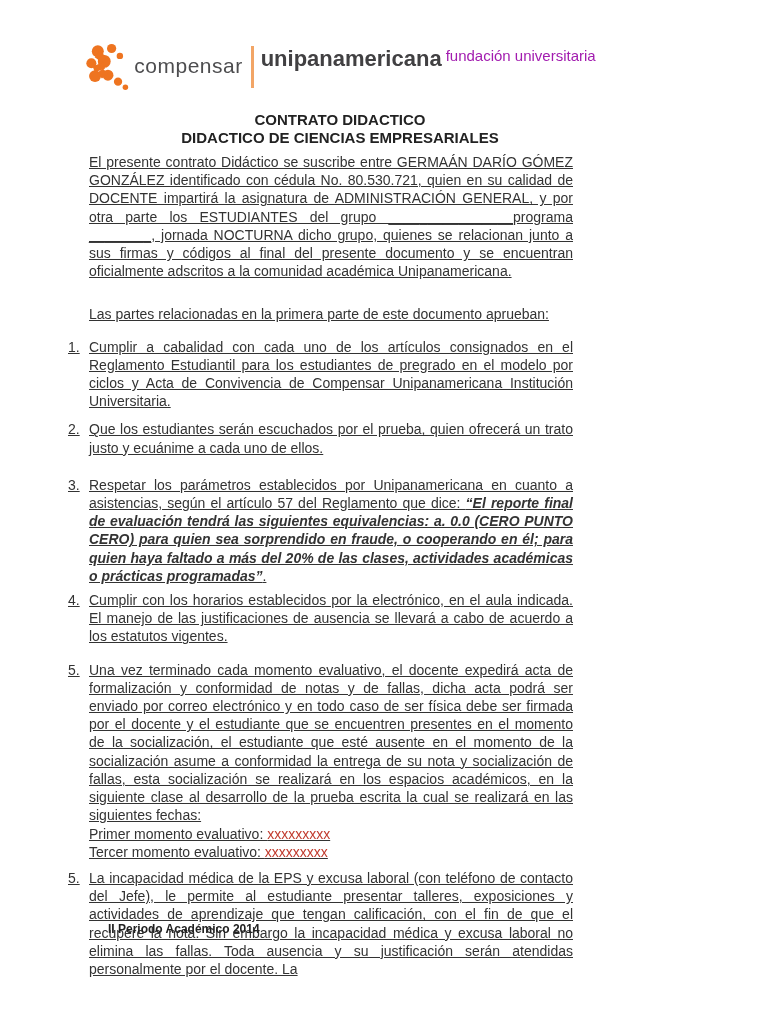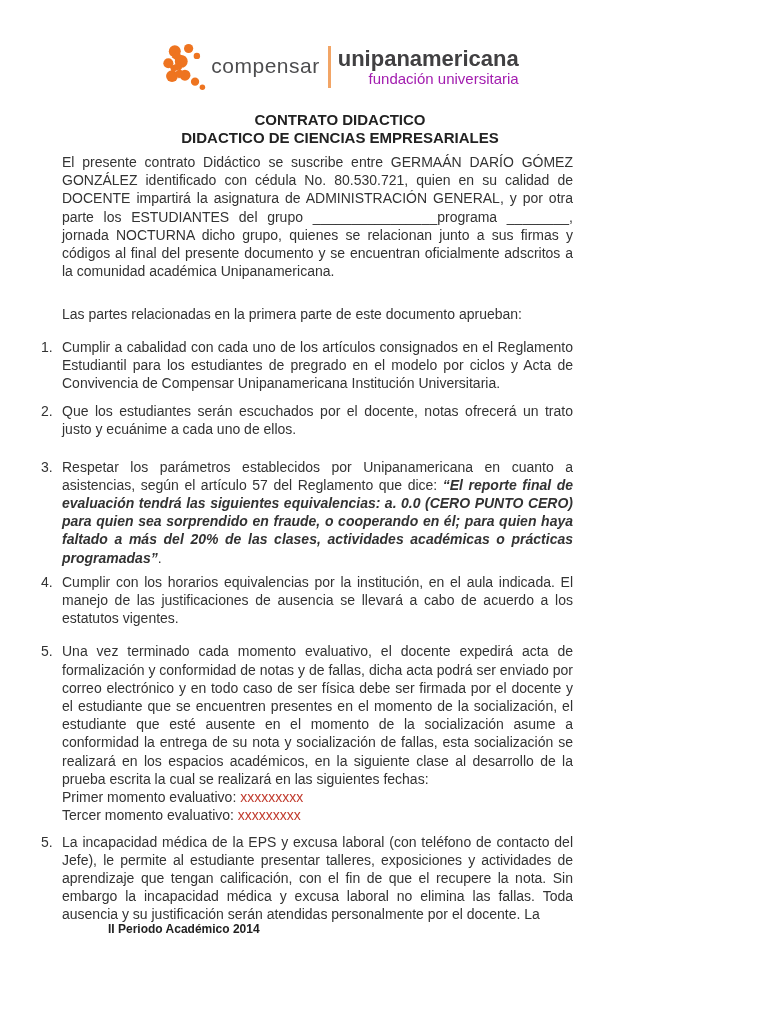--- a/index.html
+++ b/index.html
@@ -19,31 +19,31 @@
   }
   .logo-icon{width:46px;height:48px;flex:0 0 auto;margin-right:4px;}
   .logo-compensar{
     font-size:21px;color:#4d4d4f;letter-spacing:0.5px;
     padding-top:13px;line-height:22px;
   }
   .logo-bar{
     width:3px;height:42px;background:var(--logo-bar,#f2a566);
     margin:4px 7px 0 8px;flex:0 0 auto;
   }
-  .logo-right{display:flex;flex-direction:column;padding-top:5px;align-items:flex-end;}
+  .logo-right{display:flex;padding-top:5px;}
   .logo-uni{font-size:22px;font-weight:bold;color:#414042;line-height:23px;}
   .logo-sub{font-size:15px;color:#a21caf;line-height:18px;padding-left:4px;}
   
   .title{
     margin:19px 0 0 0;text-align:center;
     font-size:15px;font-weight:bold;line-height:18px;color:#222222;
   }
   .title span{display:block;}
   
-  .content{padding:0 107px 0 41px;font-size:14px;line-height:18.2px;}
+  .content{padding:0 107px 0 68px;font-size:14px;line-height:18.2px;text-decoration:underline;}
   .para{margin:0 0 0 21px;text-align:justify;}
   .p1{margin-top:6px;}
   .p2{margin-top:25px;}
   .clause{display:flex;align-items:flex-start;}
   .clause .num{flex:0 0 21px;}
   .clause .ctext{flex:1 1 auto;text-align:justify;}
   .c1{margin-top:14px;}
   .c2{margin-top:10px;}
   .c3{margin-top:19px;}
   .c4{margin-top:6px;}
@@ -101,33 +101,33 @@
 
     <p class="para p2">Las partes relacionadas en la primera parte de este documento aprueban:</p>
 
     <div class="clause c1">
       <span class="num">1.</span>
       <div class="ctext">Cumplir a cabalidad con cada uno de los artículos consignados en el Reglamento Estudiantil para los estudiantes de pregrado en el modelo por ciclos y Acta de Convivencia de Compensar Unipanamericana Institución Universitaria.</div>
     </div>
 
     <div class="clause c2">
       <span class="num">2.</span>
-      <div class="ctext">Que los estudiantes serán escuchados por el docente, notas ofrecerá un trato justo y ecuánime a cada uno de ellos.</div>
+      <div class="ctext">Que los estudiantes serán escuchados por el prueba, quien ofrecerá un trato justo y ecuánime a cada uno de ellos.</div>
     </div>
 
     <div class="clause c3">
       <span class="num">3.</span>
       <div class="ctext">
         <span>Respetar los parámetros establecidos por Unipanamericana en cuanto a asistencias, según el artículo 57 del Reglamento que dice: </span><span class="bq">“El reporte final de evaluación tendrá las siguientes equivalencias: a. 0.0 (CERO PUNTO CERO) para quien sea sorprendido en fraude, o cooperando en él; para quien haya faltado a más del  20% de las clases, actividades académicas o prácticas programadas”</span><span>.</span>
       </div>
     </div>
 
     <div class="clause c4">
       <span class="num">4.</span>
-      <div class="ctext">Cumplir con los horarios equivalencias por la institución, en el aula indicada. El manejo de las justificaciones de ausencia se llevará a cabo de acuerdo a los estatutos vigentes.</div>
+      <div class="ctext">Cumplir con los horarios establecidos por la electrónico, en el aula indicada. El manejo de las justificaciones de ausencia se llevará a cabo de acuerdo a los estatutos vigentes.</div>
     </div>
 
     <div class="clause c5">
       <span class="num">5.</span>
       <div class="ctext">
         <span>Una vez terminado cada momento evaluativo, el docente expedirá acta de formalización y conformidad de notas y de fallas, dicha acta podrá ser enviado por correo electrónico y en todo caso de ser física debe ser firmada por el docente y el estudiante que se encuentren presentes en el momento de la socialización, el estudiante que esté ausente en el momento de la socialización asume a conformidad la entrega de su nota y socialización de fallas, esta socialización se realizará en los espacios académicos, en la siguiente clase al desarrollo de la prueba escrita la cual se realizará en las siguientes fechas:</span>
         <div class="moment">
           <span>Primer momento evaluativo: </span><span class="red">xxxxxxxxx</span>
         </div>
         <div class="moment">

